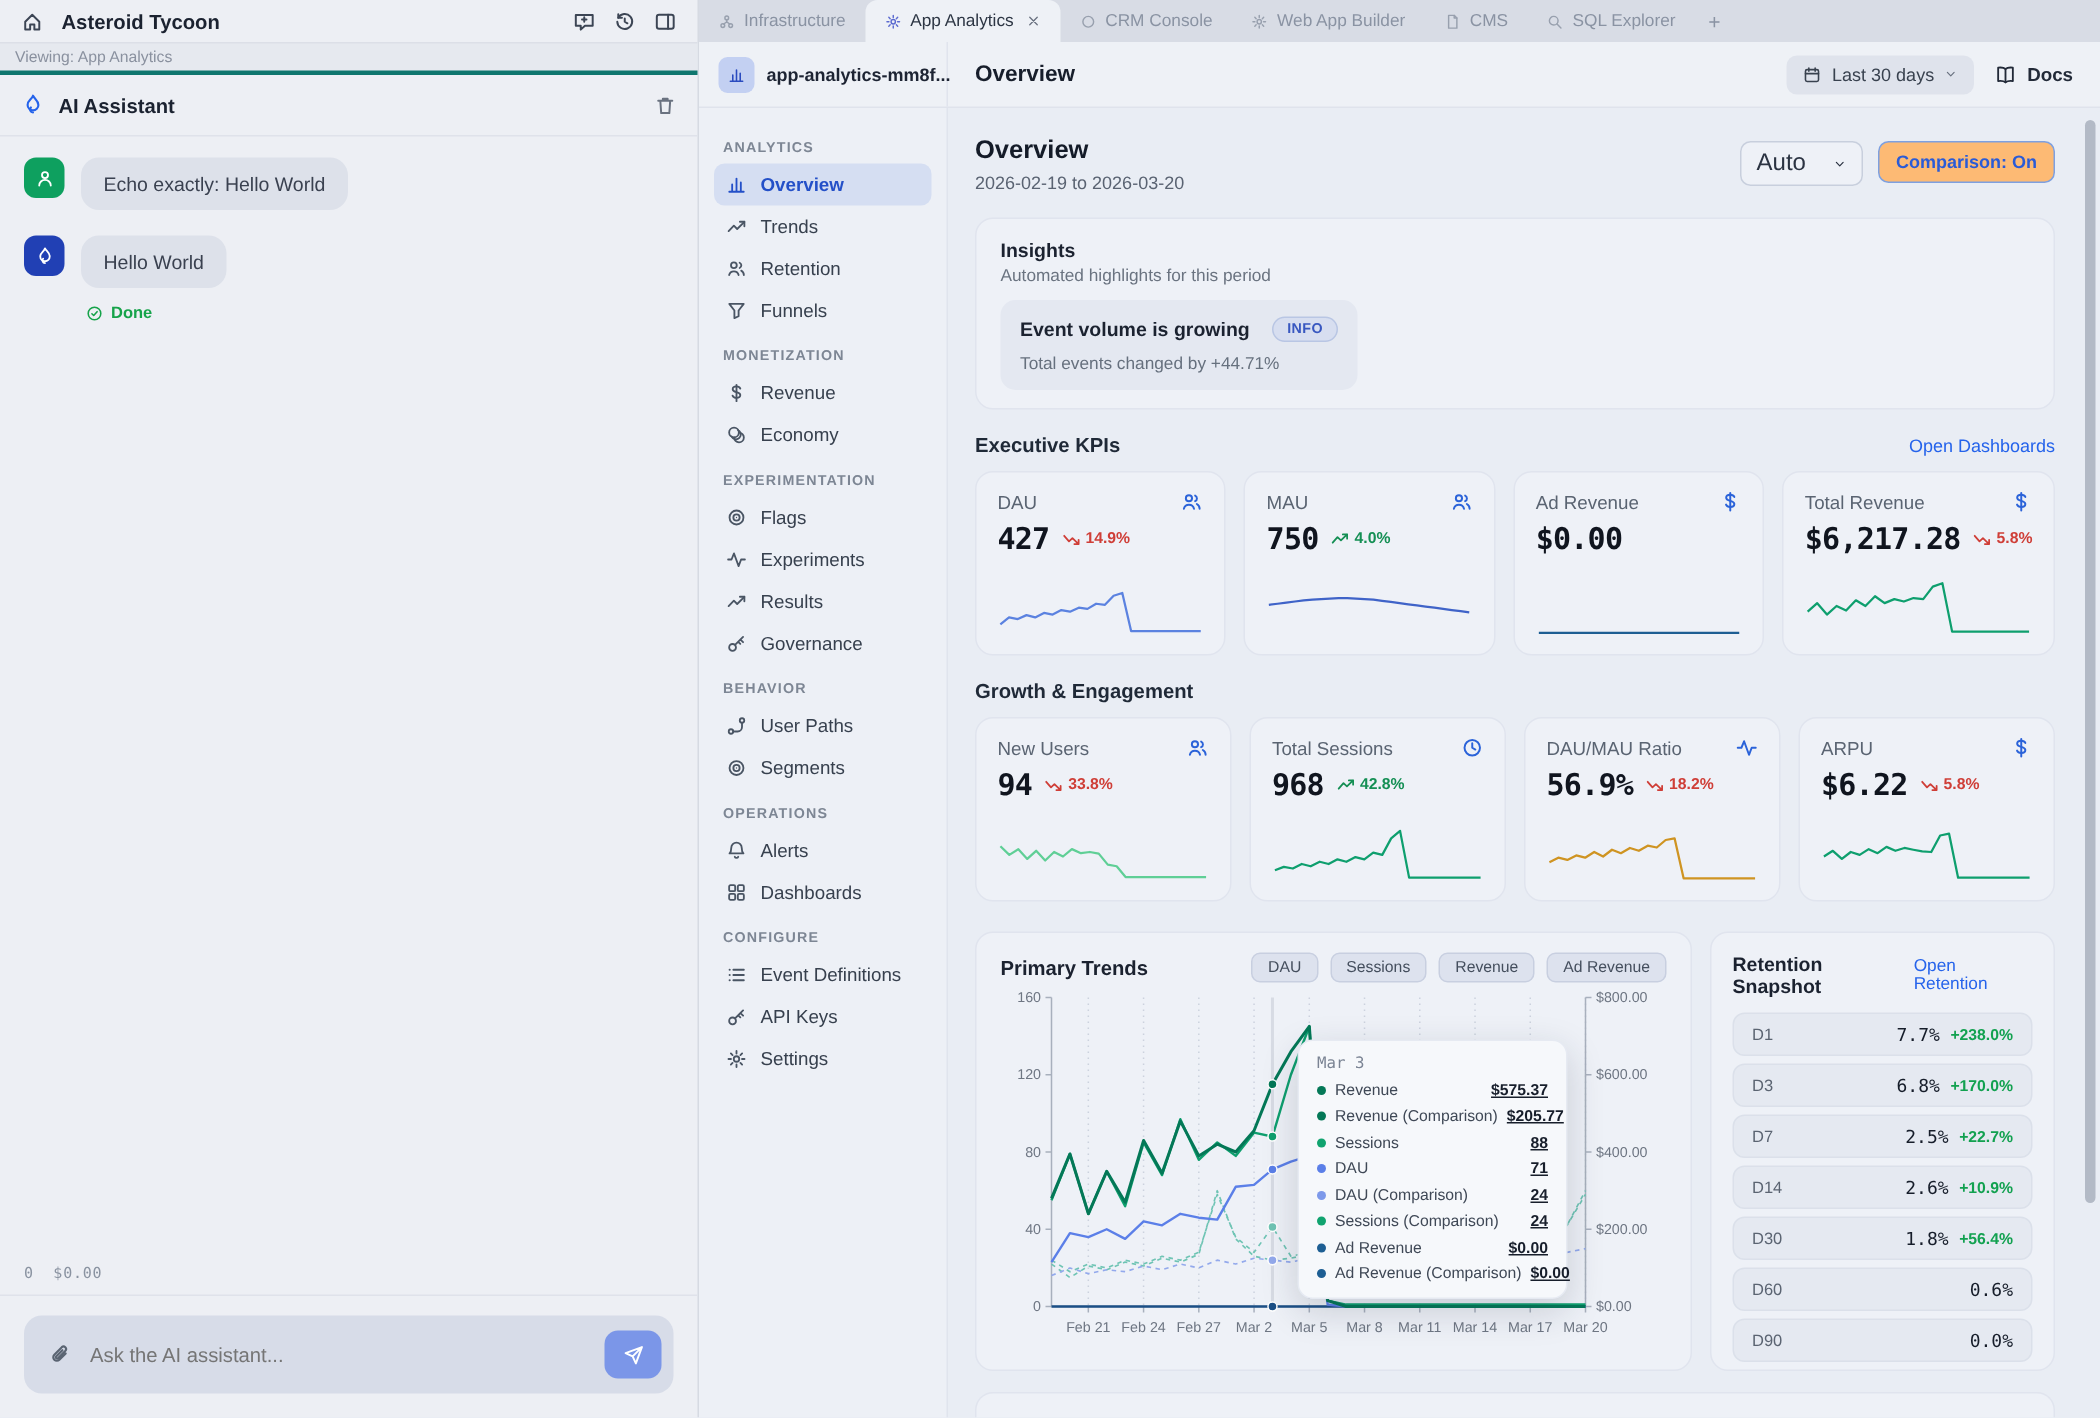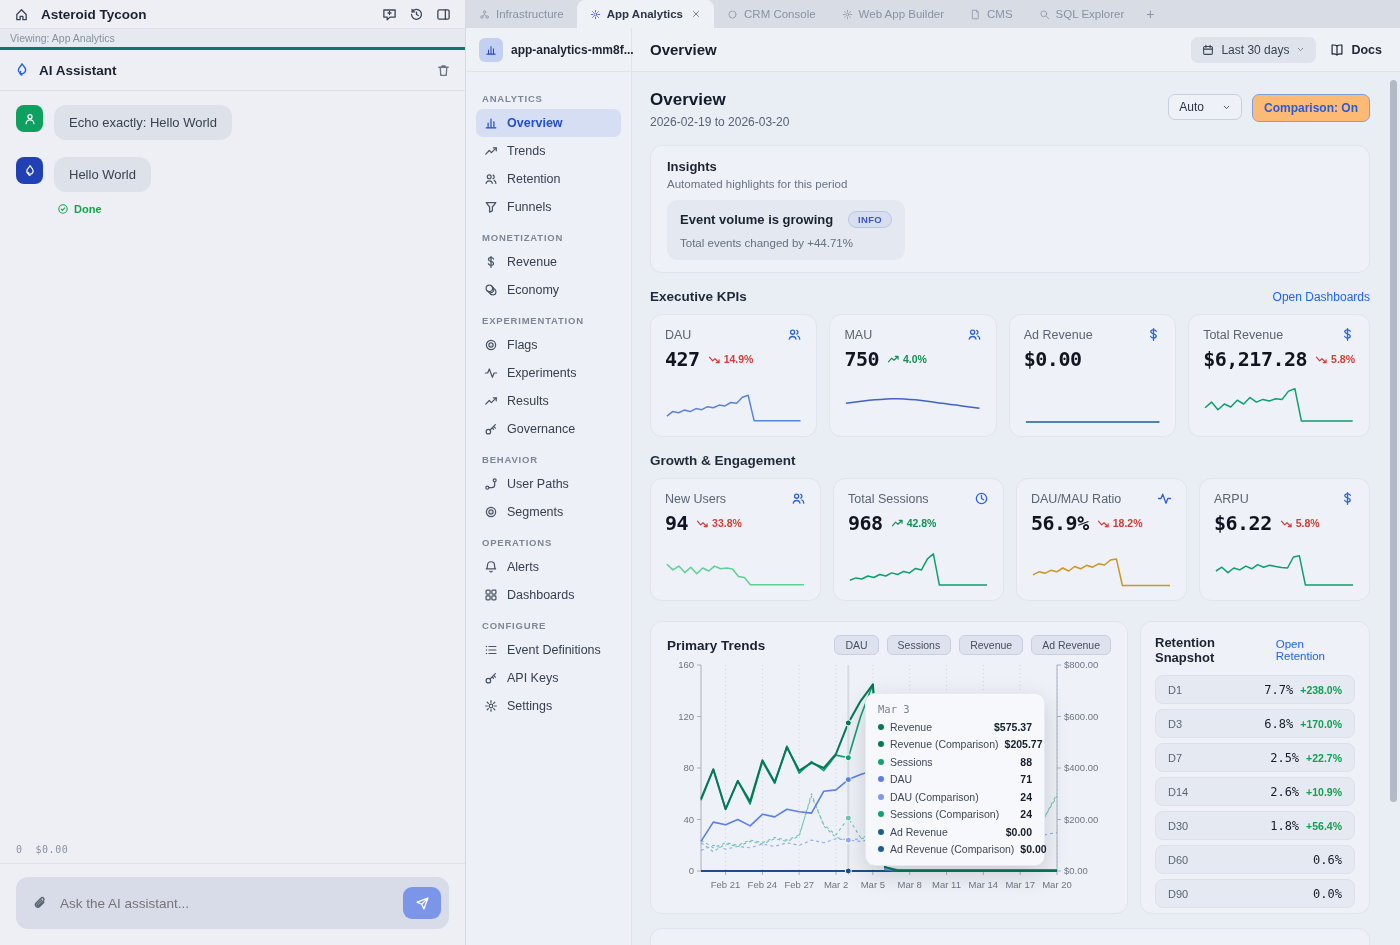--- a/index.html
+++ b/index.html
@@ -35,21 +35,21 @@
   .input-wrap { border-top:1px solid #dfe2ea; padding:13px 16px 16px; }
   .input-bar { background:#d7dce8; border-radius:12px; height:52px; display:flex; align-items:center; padding:0 8px 0 16px; gap:12px; }
   .input-bar .ph { color:#7b8494; font-size:13.5px; flex:1; background:transparent; border:none; outline:none; font-family:inherit; }
   .send-btn { width:38px; height:32px; border-radius:9px; background:#7b96e8; color:#fff; border:none; display:flex; align-items:center; justify-content:center; cursor:pointer; }
 
   
   .right { flex:1; display:flex; flex-direction:column; min-width:0; }
   .tabbar { height:28px; background:#d8dce5; display:flex; align-items:flex-end; flex:none; }
   .tab { height:28px; display:flex; align-items:center; gap:6px; padding:0 13px; font-size:11.5px; color:#8a93a3; cursor:pointer; }
   .tab .ic { color:#98a0ae; }
-  .tab.active { background:#eef1f6; border-radius:8px 8px 0 0; color:#2d3644; font-weight:700; }
+  .tab.active { background:#eef1f6; border-radius:8px 8px 0 0; color:#2d3644; font-weight:400; }
   .tab.active .ic { color:#5b6ad0; }
   .tab-close { display:inline-flex; width:10px; height:10px; color:#6a7280; margin-left:2px; }
   .tab-plus { width:26px; height:28px; display:flex; align-items:center; justify-content:center; color:#8a93a3; font-size:14px; cursor:pointer; }
 
   .appbar { height:44px; background:#eef1f6; border-bottom:1px solid #dfe3ec; display:flex; align-items:center; flex:none; }
   .appchip { width:166px; height:100%; display:flex; align-items:center; gap:8px; padding:0 10px 0 13px; border-right:1px solid #e0e4ed; cursor:pointer; }
   .appchip-ic { width:24px; height:24px; border-radius:6px; background:#c3d0f2; color:#2a4bbf; display:flex; align-items:center; justify-content:center; flex:none; }
   .appchip-name { font-size:12px; font-weight:700; color:#1d2433; white-space:nowrap; }
   .appbar-title { font-size:15px; font-weight:700; margin-left:18px; color:#171e2b; }
   .appbar .spacer { flex:1; }
@@ -64,21 +64,21 @@
   .nav-item.active { background:#d5def2; color:#2450c8; font-weight:600; }
   .nav-item.active .ic { color:#2450c8; }
 
   .main { flex:1; position:relative; padding:18px 30px 0 18px; background:#e9edf4; overflow:hidden; }
   .scrollthumb { position:absolute; right:3px; top:8px; width:7px; height:722px; background:#b3bac6; border-radius:4px; }
 
   .page-head { display:flex; align-items:flex-start; }
   .page-title { font-size:17px; font-weight:700; color:#141b28; }
   .page-sub { font-size:12px; color:#5a6372; margin-top:5px; }
   .page-head .spacer { flex:1; }
-  .sel { display:flex; align-items:center; gap:18px; background:#eef1f7; border:1px solid #c8cfdd; border-radius:7px; padding:5px 10px; font-size:12px; color:#2b3342; cursor:pointer; margin-right:10px; margin-top:4px; }
+  .sel { display:flex; align-items:center; gap:18px; background:#eef1f7; border:1px solid #c8cfdd; border-radius:7px; padding:5px 10px; font-size:16px; color:#2b3342; cursor:pointer; margin-right:10px; margin-top:4px; }
   .cmp-btn { background:#fdba74; border:1px solid #7ea0e0; color:#2a5bd7; border-radius:7px; padding:6px 11px; font-size:12px; font-weight:600; font-family:inherit; cursor:pointer; margin-top:4px; }
 
   .card { background:#eef1f7; border:1px solid #e0e4ee; border-radius:12px; }
   .insights { margin-top:16px; padding:13px 16px; height:128px; }
   .ins-title { font-size:13px; font-weight:700; }
   .ins-sub { font-size:11.5px; color:#6a7380; margin-top:4px; }
   .ins-item { margin-top:10px; width:238px; background:#e4e8f1; border-radius:10px; padding:11px 13px; }
   .ins-item-head { display:flex; align-items:center; justify-content:space-between; }
   .ins-item-title { font-size:13px; font-weight:700; }
   .badge { font-size:9.5px; font-weight:700; color:#3857c0; background:#d7def0; border:1px solid #b9c6e4; border-radius:999px; padding:2px 9px; letter-spacing:.3px; }
@@ -105,21 +105,21 @@
   .trends-head { display:flex; align-items:center; }
   .trends-title { font-size:13.5px; font-weight:700; }
   .toggles { margin-left:auto; display:flex; gap:8px; }
   .toggle { background:#dde2ee; border:1px solid #c8cfe0; border-radius:6px; padding:3px 10px; font-size:10.5px; color:#454f5e; font-family:inherit; cursor:pointer; }
   .chartwrap { position:relative; margin-top:4px; }
   .tooltip { position:absolute; left:198px; top:34px; width:180px; background:#f6f8fb; border:1px solid #e6eaf2; border-radius:10px; box-shadow:0 8px 24px rgba(30,40,60,.18); padding:9px 12px 10px; }
   .tt-title { font-family:"DejaVu Sans Mono", monospace; font-size:10.5px; color:#7b8494; }
   .tt-row { display:flex; align-items:center; gap:6px; margin-top:5.5px; }
   .tt-dot { width:6px; height:6px; border-radius:50%; flex:none; }
   .tt-label { font-size:10.5px; color:#3f4856; white-space:nowrap; }
-  .tt-val { margin-left:auto; font-size:10.5px; font-weight:700; color:#171e2b; }
+  .tt-val { margin-left:auto; font-size:10.5px; font-weight:700; color:#171e2b;text-decoration:underline; }
 
   .retention { flex:1; height:293px; padding:13px 14px; }
   .ret-head { display:flex; align-items:center; }
   .ret-title { font-size:13px; font-weight:700; }
   .ret-link { margin-left:auto; font-size:11.5px; color:#2563eb; cursor:pointer; }
   .ret-rows { margin-top:10px; display:flex; flex-direction:column; gap:5px; }
   .ret-row { height:29px; background:#e5e9f1; border:1px solid #dbe0ea; border-radius:8px; display:flex; align-items:center; padding:0 12px; }
   .ret-label { font-size:11px; color:#5b6472; }
   .ret-val { margin-left:auto; font-family:"DejaVu Sans Mono", monospace; font-size:12px; color:#161d2a; }
   .ret-delta { font-size:10.5px; font-weight:700; color:#12a150; margin-left:7px; }

